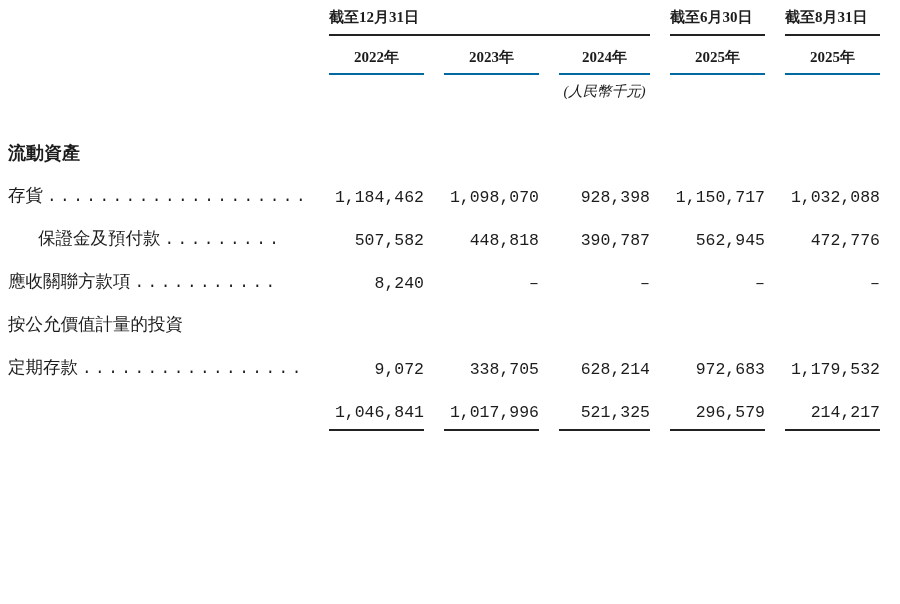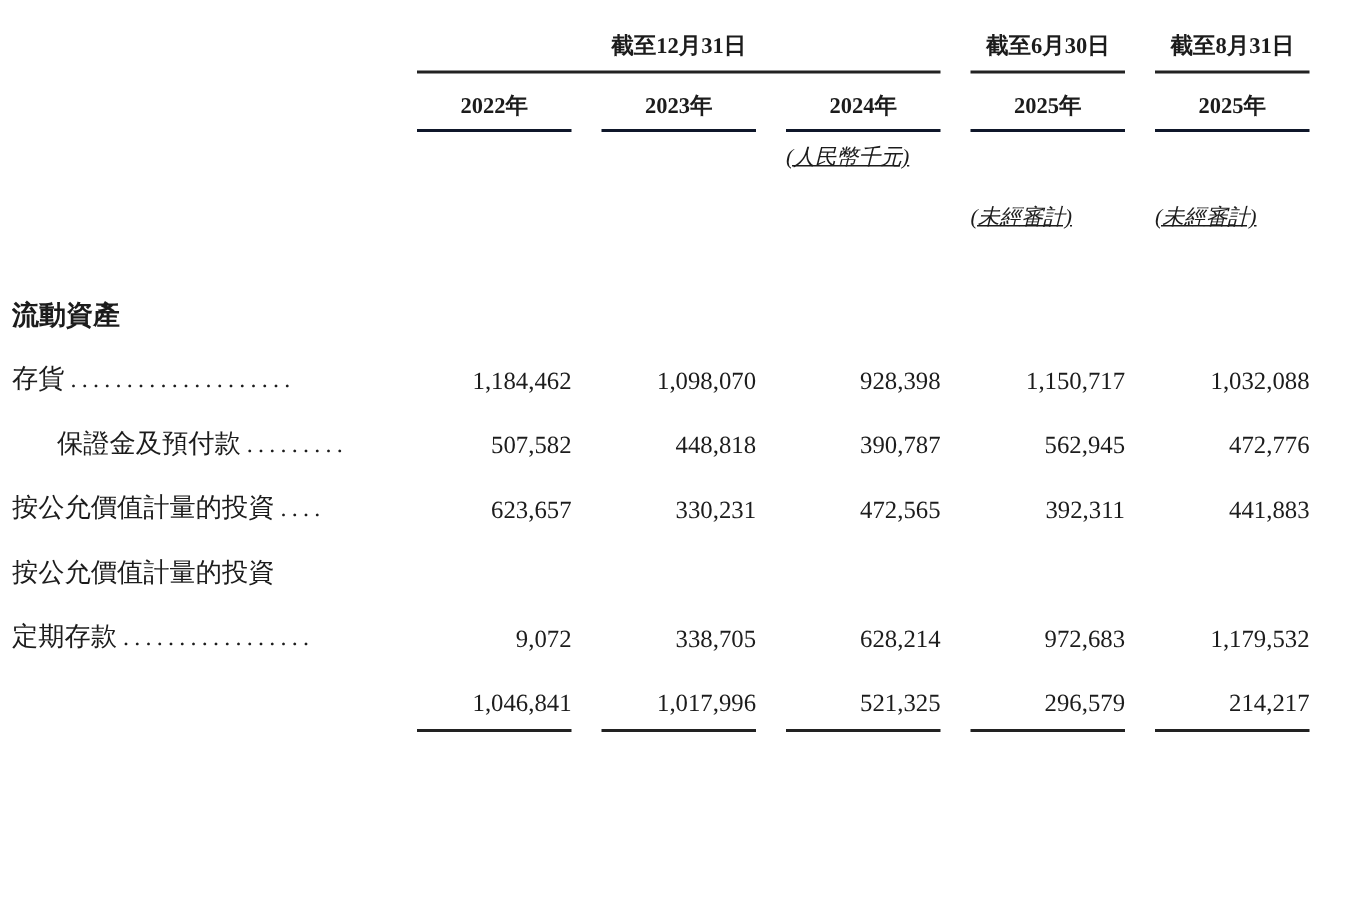--- a/index.html
+++ b/index.html
@@ -19,53 +19,53 @@
     margin-left: -12px;
   }
   col.c-label { width: 250px; }
   col.c-num   { width: 103px; }
   th, td { padding: 0; font-weight: normal; }
 
   
   .grp-hdr {
     font-weight: bold;
     font-size: 15px;
-    text-align: center;
+    text-align: left;
     vertical-align: bottom;
-    padding: 21px 0 7px 0;
+    padding: 8px 0 7px 0;
     border-bottom: 2px solid #222;
     white-space: nowrap;
   }
   .yr {
     font-weight: bold;
     font-size: 15px;
     text-align: center;
     vertical-align: bottom;
     height: 31px;
     padding-bottom: 6px;
-    border-bottom: 2px solid #0f172a;
+    border-bottom: 2px solid #0369a1;
     white-space: nowrap;
   }
   .note {
     font-style: italic;
     font-size: 14.5px;
-    text-align: left;
+    text-align: center;
     vertical-align: bottom;
     white-space: nowrap;
-    text-decoration: underline;
   }
   tr.note-row1 td { height: 26px; padding-bottom: 2px; }
   tr.note-row2 td { height: 38px; padding-bottom: 6px; }
   tr.spacer td { height: 24px; }
 
   
   tr.body-row td {
     height: 36px;
     vertical-align: bottom;
     padding-bottom: 7px;
+    font-family: Liberation Mono, monospace;
   }
   .lbl {
     font-size: 17.5px;
     text-align: left;
     white-space: nowrap;
     overflow: hidden;
   }
   .lbl.indent { padding-left: 30px; }
   .lbl .dots {
     letter-spacing: 3.5px;
@@ -118,28 +118,20 @@
 
   <tr class="note-row1">
     <td></td>
         <td></td>
         <td></td>
     <td class="note">(人民幣千元)</td>
     <td></td>
         <td></td>
   </tr>
 
-  <tr class="note-row2">
-    <td></td>
-        <td></td>
-        <td></td>
-        <td></td>
-    <td class="note">(未經審計)</td>
-    <td class="note">(未經審計)</td>
-  </tr>
 
   <tr class="spacer">
         <td colspan="6"></td>
       </tr>
 
   <tr class="section-row">
     <td class="lbl sec" colspan="6">流動資產</td>
   </tr>
 
   <tr class="body-row">
@@ -154,29 +146,29 @@
 
   <tr class="body-row">
     <td class="lbl indent"><span>保證金及預付款</span><span class="dots">.........</span></td>
     <td class="num">507,582</td>
     <td class="num">448,818</td>
     <td class="num">390,787</td>
     <td class="num">562,945</td>
     <td class="num">472,776</td>
   </tr>
 
+  <tr class="body-row">
+    <td class="lbl"><span>應收關聯方款項</span><span class="dots">...........</span></td>
+    <td class="num">8,240</td>
+    <td class="num">–</td>
+    <td class="num">–</td>
+    <td class="num">–</td>
+    <td class="num">–</td>
+  </tr>
 
-  <tr class="body-row">
-    <td class="lbl"><span>按公允價值計量的投資</span><span class="dots">....</span></td>
-    <td class="num">623,657</td>
-    <td class="num">330,231</td>
-    <td class="num">472,565</td>
-    <td class="num">392,311</td>
-    <td class="num">441,883</td>
-  </tr>
 
   <tr class="body-row">
     <td class="lbl"><span>按公允價值計量的投資</span></td>
     <td class="num"></td>
     <td class="num"></td>
     <td class="num"></td>
     <td class="num"></td>
     <td class="num"></td>
   </tr>
 

